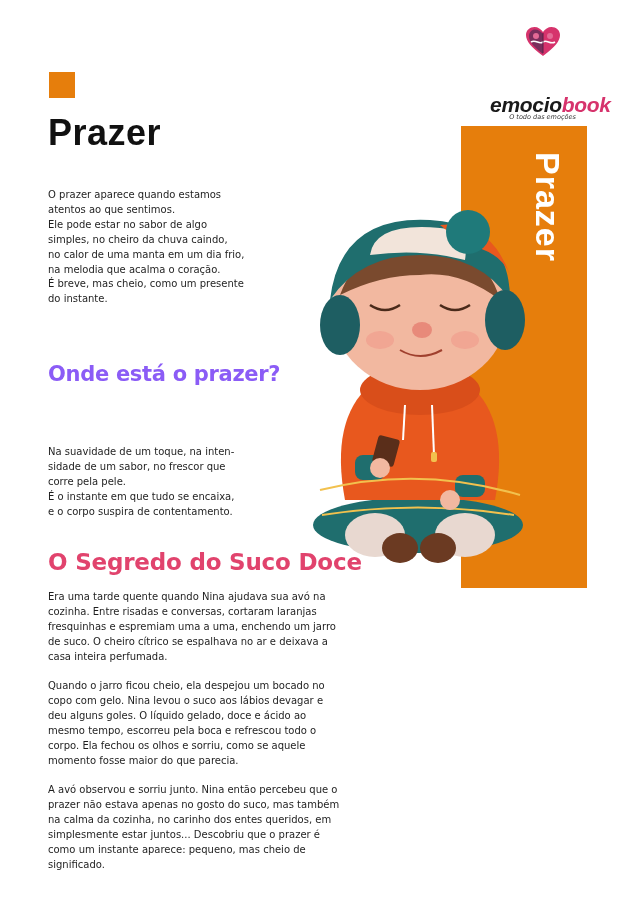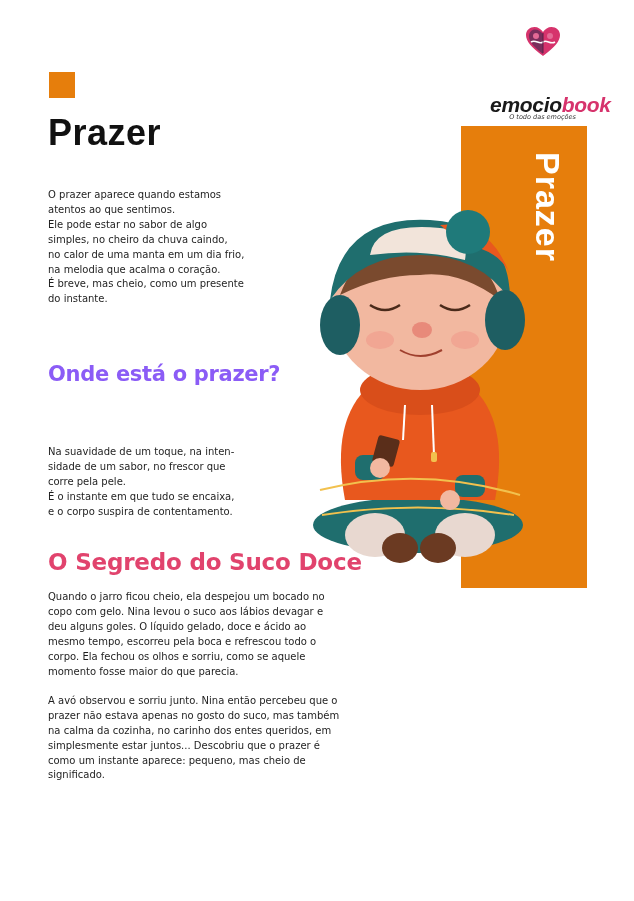--- a/index.html
+++ b/index.html
@@ -97,20 +97,25 @@
     <path d="M140 105 Q155 115 170 105" stroke="#4A2A1A" stroke-width="2.5" fill="none"></path>
     <ellipse cx="122" cy="130" rx="10" ry="8" fill="#E88A7A"></ellipse>
     <path d="M100 150 Q120 162 142 150" stroke="#A0402E" stroke-width="2" fill="none"></path>
     <ellipse cx="80" cy="140" rx="14" ry="9" fill="#F09A8A" opacity="0.6"></ellipse>
     <ellipse cx="165" cy="140" rx="14" ry="9" fill="#F09A8A" opacity="0.6"></ellipse>
   </svg>
 </div>
 
 <h2 class="abs h2-pink">O Segredo do Suco Doce</h2>
 <div class="abs story">
+  <p class="p">Era uma tarde quente quando Nina ajudava sua avó na
+cozinha. Entre risadas e conversas, cortaram laranjas
+fresquinhas e espremiam uma a uma, enchendo um jarro
+de suco. O cheiro cítrico se espalhava no ar e deixava a
+casa inteira perfumada.</p>
   <p class="p">Quando o jarro ficou cheio, ela despejou um bocado no
 copo com gelo. Nina levou o suco aos lábios devagar e
 deu alguns goles. O líquido gelado, doce e ácido ao
 mesmo tempo, escorreu pela boca e refrescou todo o
 corpo. Ela fechou os olhos e sorriu, como se aquele
 momento fosse maior do que parecia.</p>
   <p class="p">A avó observou e sorriu junto. Nina então percebeu que o
 prazer não estava apenas no gosto do suco, mas também
 na calma da cozinha, no carinho dos entes queridos, em
 simplesmente estar juntos... Descobriu que o prazer é

